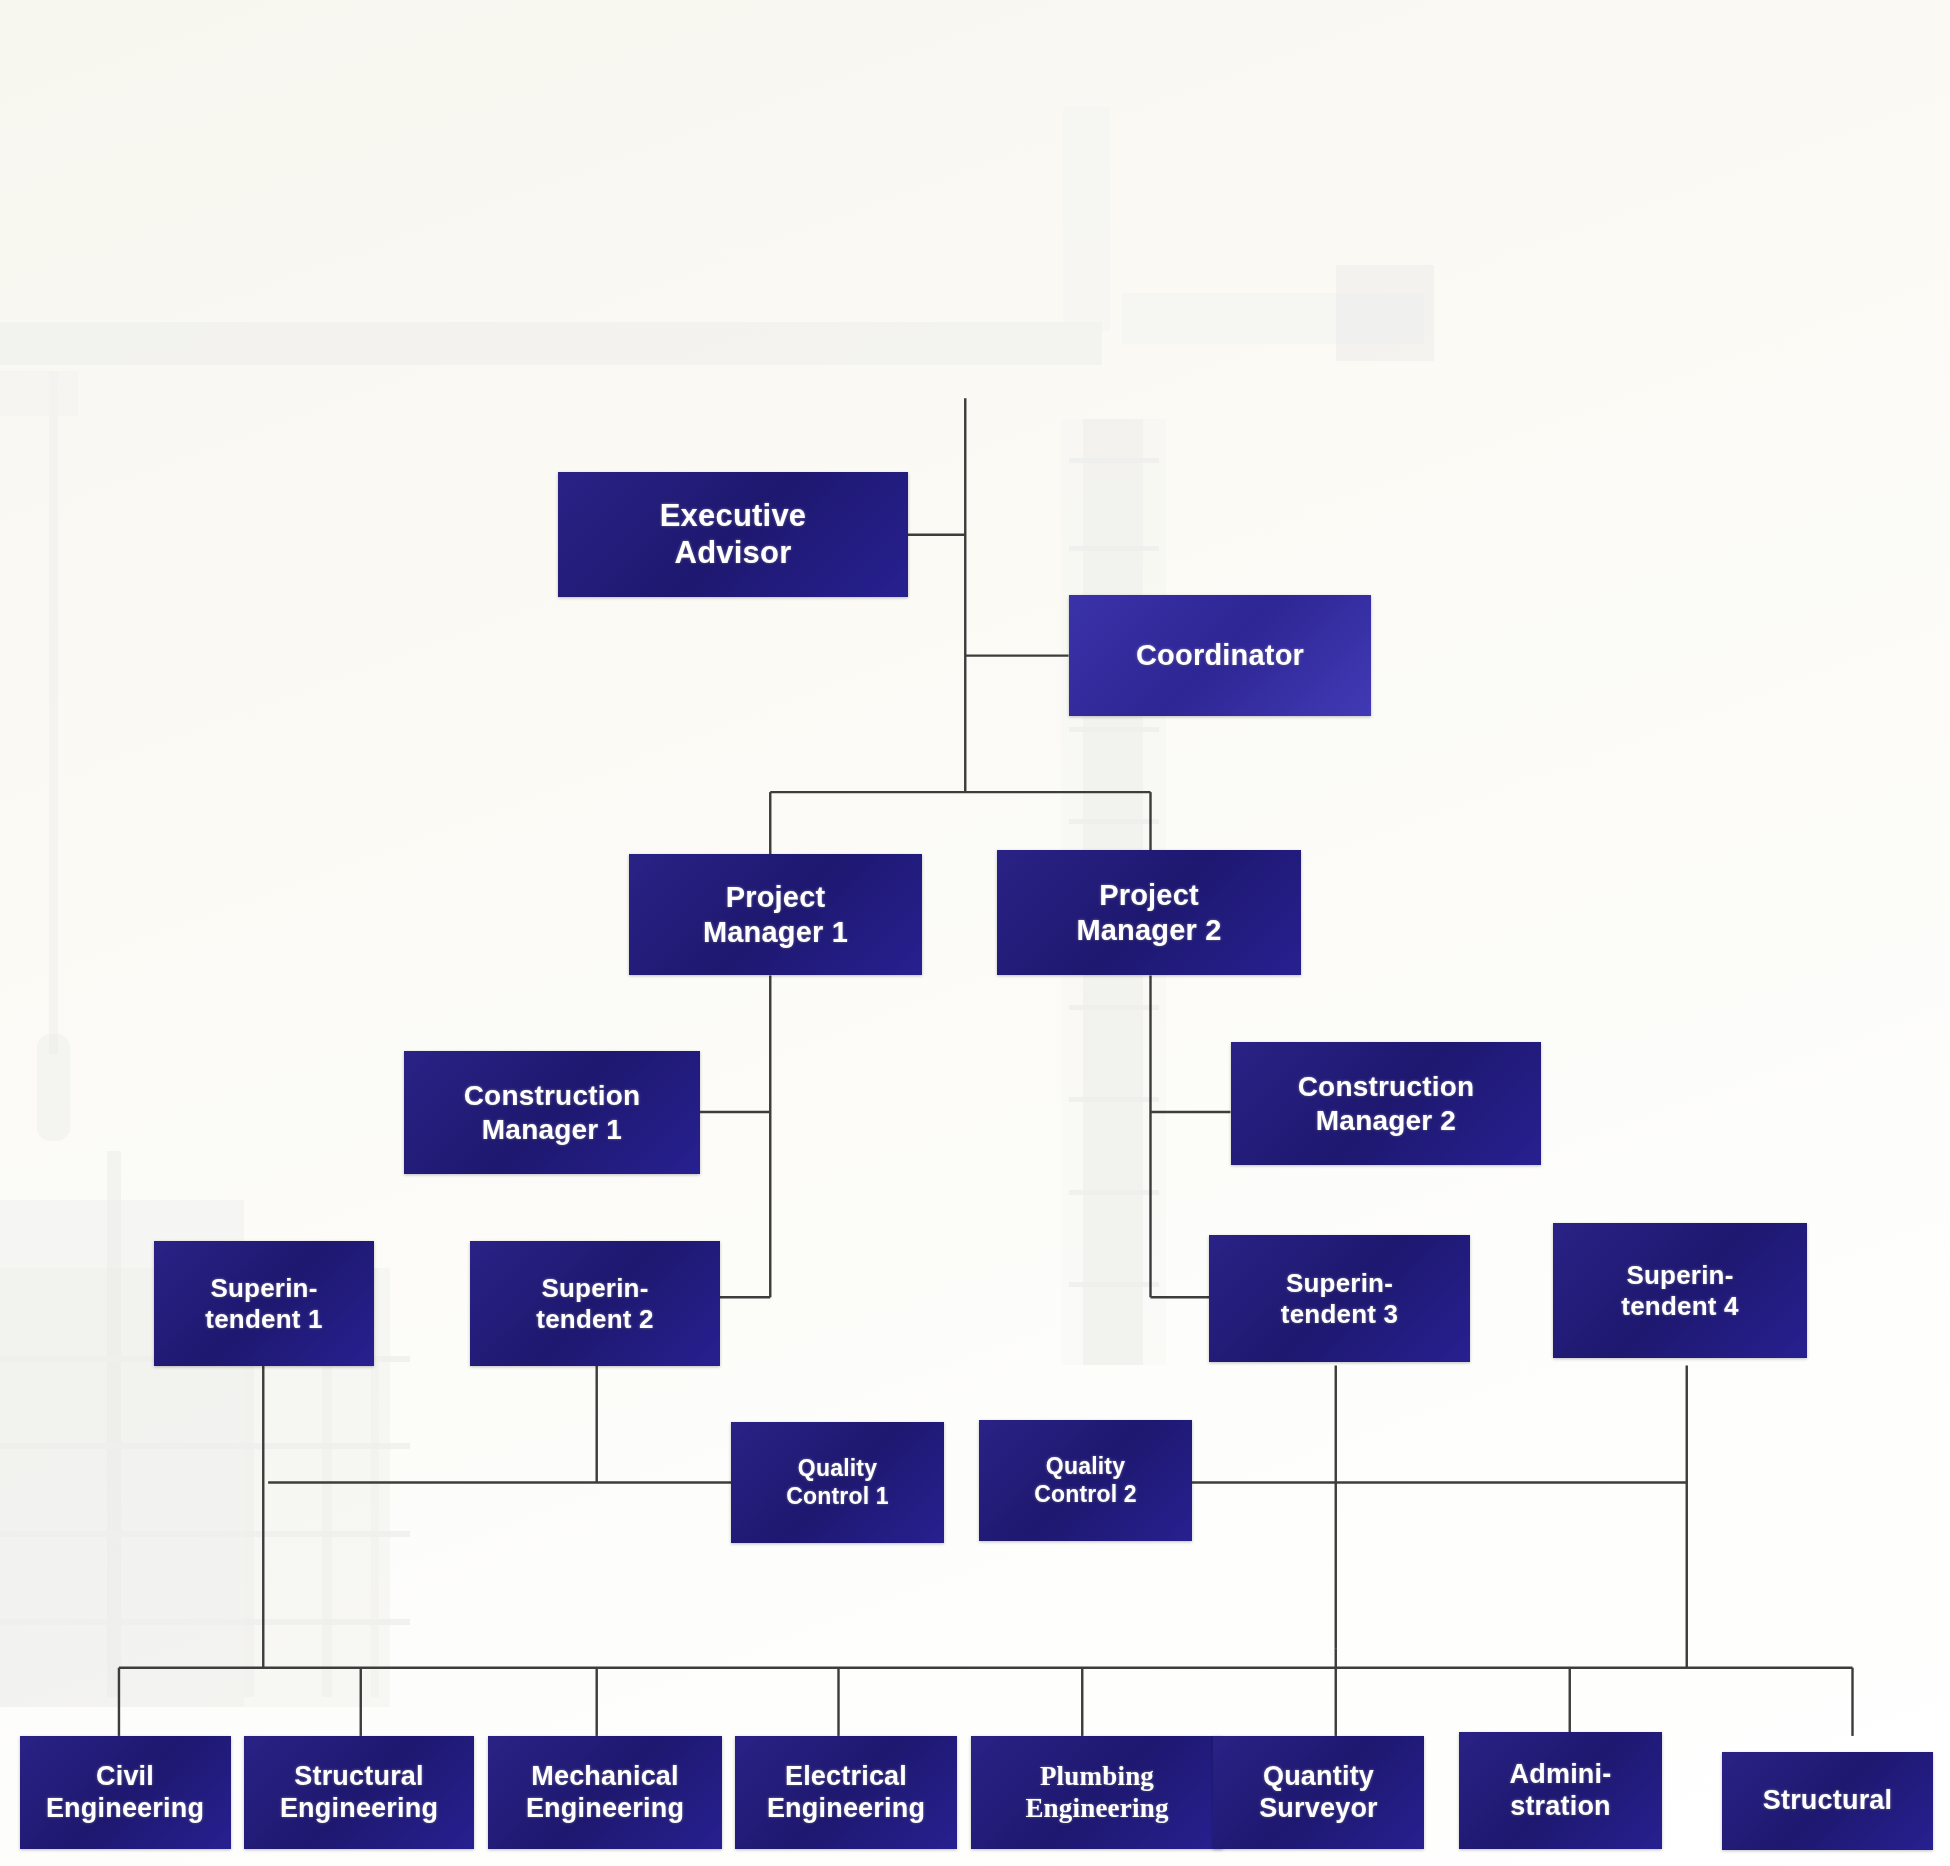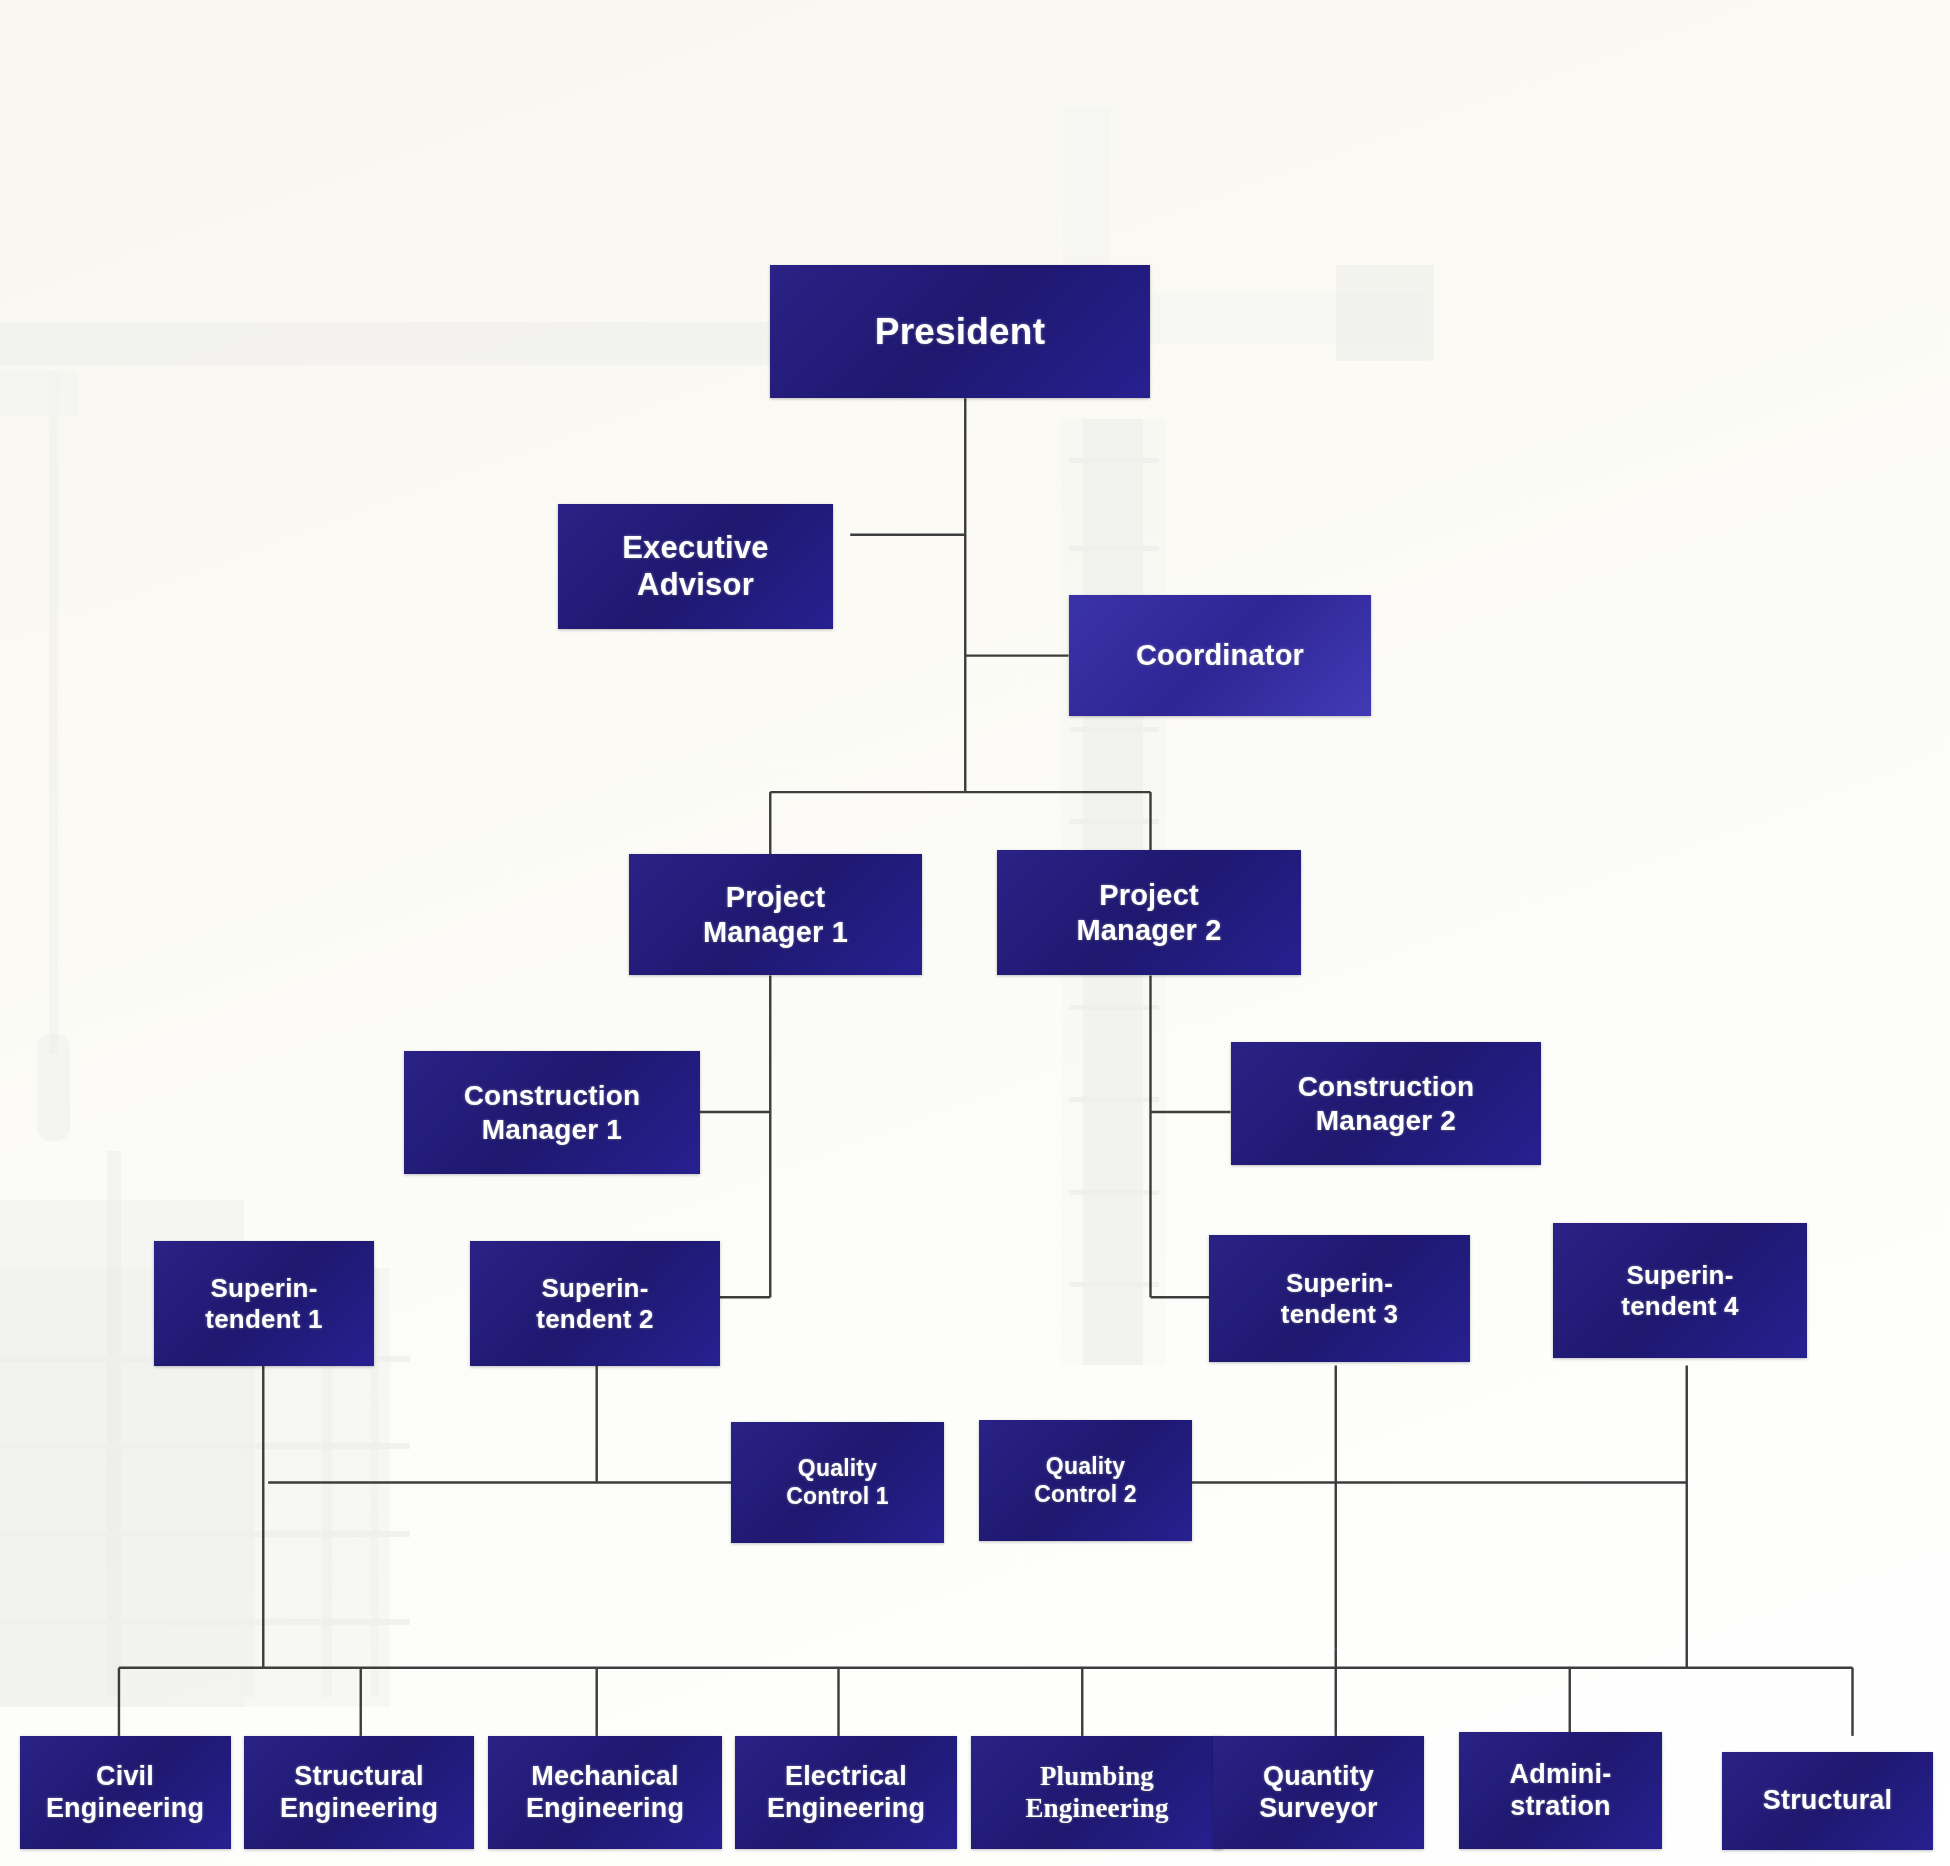--- a/index.html
+++ b/index.html
@@ -153,25 +153,22 @@
 
       <line x1="370" y1="1710" x2="370" y2="1780"></line>
       <line x1="612" y1="1710" x2="612" y2="1780"></line>
       <line x1="860" y1="1710" x2="860" y2="1780"></line>
       <line x1="1110" y1="1710" x2="1110" y2="1780"></line>
       <line x1="1370" y1="1690" x2="1370" y2="1780"></line>
       <line x1="1610" y1="1710" x2="1610" y2="1780"></line>
     </g>
   </svg>
 
-  <div class="node tier-president" style="left:770px; top:265px; width:380px; height:133px;">
-    <span class="lbl">President</span>
-  </div>
-
-  <div class="node tier-exec" style="left:558px; top:472px; width:275px; height:125px;margin-top:32px;">
+
+  <div class="node tier-exec" style="left:558px; top:472px; width:350px; height:125px;">
     <span class="lbl">Executive
 Advisor</span>
   </div>
 
   <div class="node tier-coord" style="left:1069px; top:595px; width:302px; height:121px;">
     <span class="lbl">Coordinator</span>
   </div>
 
   <div class="node tier-pm" style="left:629px; top:854px; width:293px; height:121px;">
     <span class="lbl">Project

